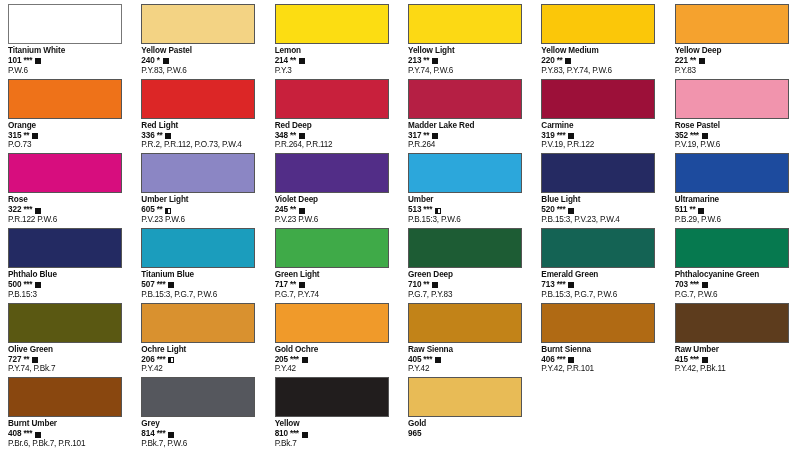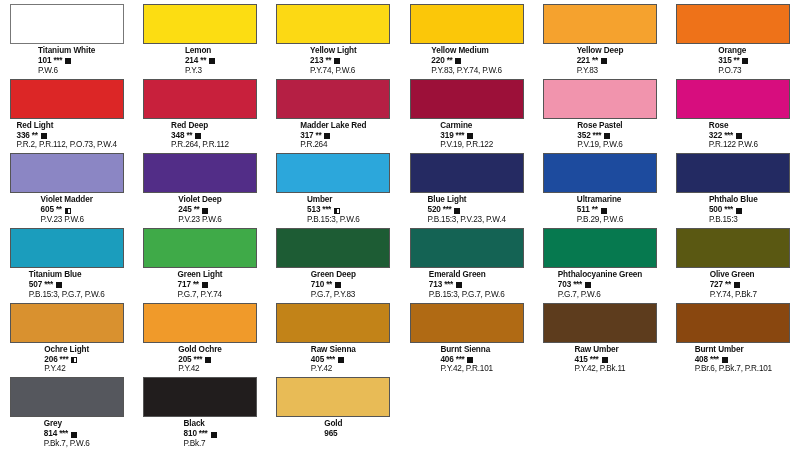--- a/index.html
+++ b/index.html
@@ -23,21 +23,21 @@
     grid-template-rows: repeat(6, 74.7px);
     column-gap: 0;
     row-gap: 0;
     padding: 4px 0 0 0;
   }
   .swatch-cell {
     position: relative;
     padding: 0 8px 0 8px;
     display: flex;
     flex-direction: column;
-    align-items: center;
+    align-items: flex-start;
   }
   .swatch-chip {
     height: 40px;
     width: 114px;
     border: 1px solid #555;
     flex: 0 0 auto;
   }
   .swatch-chip.light-border {
     border: 1px solid #777;
   }
@@ -98,20 +98,32 @@
         <div class="swatch-name">Titanium White</div>
         <div class="swatch-code-line">
           <span class="swatch-code">101</span>
           <span class="swatch-stars">***</span>
           <span class="opacity-mark full"></span>
         </div>
         <div class="swatch-pigments">P.W.6</div>
       </div>
     </div>
     <div class="swatch-cell">
+      <div class="swatch-chip" title="Yellow Pastel" style="background: rgb(243, 211, 132);"></div>
+      <div class="swatch-info">
+        <div class="swatch-name">Yellow Pastel</div>
+        <div class="swatch-code-line">
+          <span class="swatch-code">240</span>
+          <span class="swatch-stars">*</span>
+          <span class="opacity-mark full"></span>
+        </div>
+        <div class="swatch-pigments">P.Y.83, P.W.6</div>
+      </div>
+    </div>
+    <div class="swatch-cell">
       <div class="swatch-chip" title="Lemon" style="background: rgb(252, 221, 18);"></div>
       <div class="swatch-info">
         <div class="swatch-name">Lemon</div>
         <div class="swatch-code-line">
           <span class="swatch-code">214</span>
           <span class="swatch-stars">**</span>
           <span class="opacity-mark full"></span>
         </div>
         <div class="swatch-pigments">P.Y.3</div>
       </div>
@@ -232,21 +244,21 @@
           <span class="swatch-code">322</span>
           <span class="swatch-stars">***</span>
           <span class="opacity-mark full"></span>
         </div>
         <div class="swatch-pigments">P.R.122 P.W.6</div>
       </div>
     </div>
     <div class="swatch-cell">
       <div class="swatch-chip" title="Violet Light" style="background: rgb(139, 134, 196);"></div>
       <div class="swatch-info">
-        <div class="swatch-name">Violet Madder</div>
+        <div class="swatch-name">Umber Light</div>
         <div class="swatch-code-line">
           <span class="swatch-code">605</span>
           <span class="swatch-stars">**</span>
           <span class="opacity-mark half"></span>
         </div>
         <div class="swatch-pigments">P.V.23 P.W.6</div>
       </div>
     </div>
     <div class="swatch-cell">
       <div class="swatch-chip" title="Violet Deep" style="background: rgb(82, 45, 135);"></div>
@@ -460,21 +472,21 @@
           <span class="swatch-code">814</span>
           <span class="swatch-stars">***</span>
           <span class="opacity-mark full"></span>
         </div>
         <div class="swatch-pigments">P.Bk.7, P.W.6</div>
       </div>
     </div>
     <div class="swatch-cell">
       <div class="swatch-chip" title="Black" style="background: rgb(33, 29, 29);"></div>
       <div class="swatch-info">
-        <div class="swatch-name">Black</div>
+        <div class="swatch-name">Yellow</div>
         <div class="swatch-code-line">
           <span class="swatch-code">810</span>
           <span class="swatch-stars">***</span>
           <span class="opacity-mark full"></span>
         </div>
         <div class="swatch-pigments">P.Bk.7</div>
       </div>
     </div>
     <div class="swatch-cell">
       <div class="swatch-chip" title="Gold" style="background: rgb(232, 187, 86);"></div>

